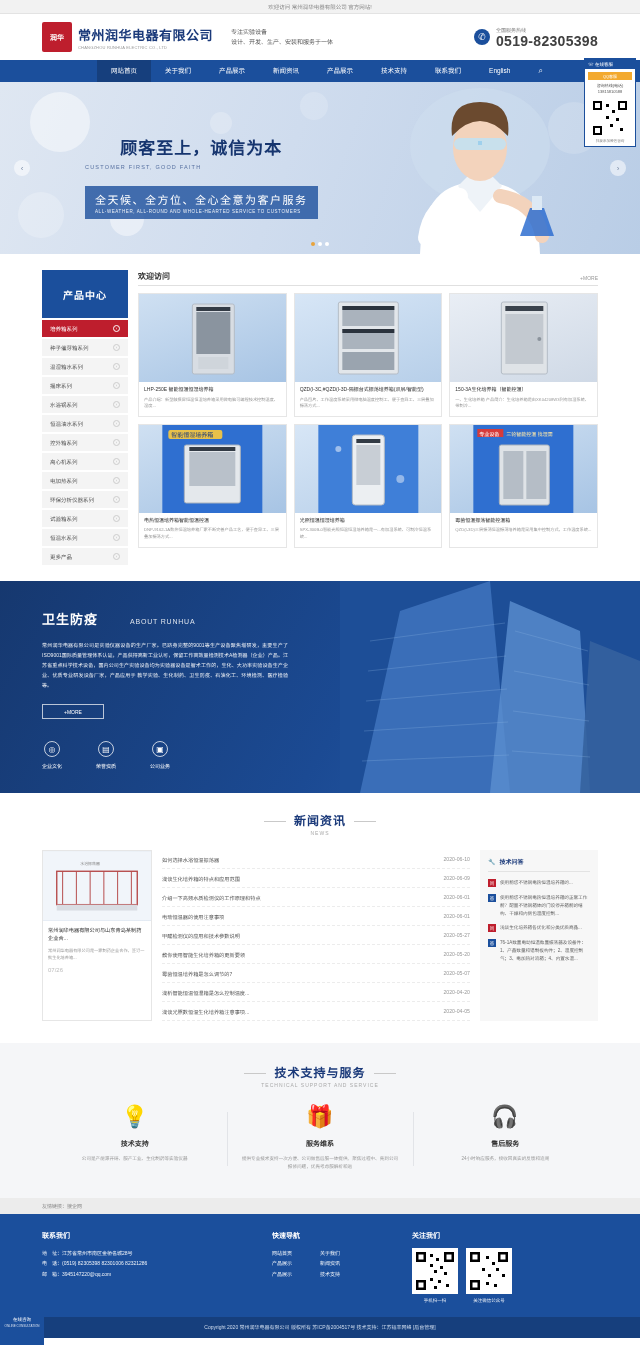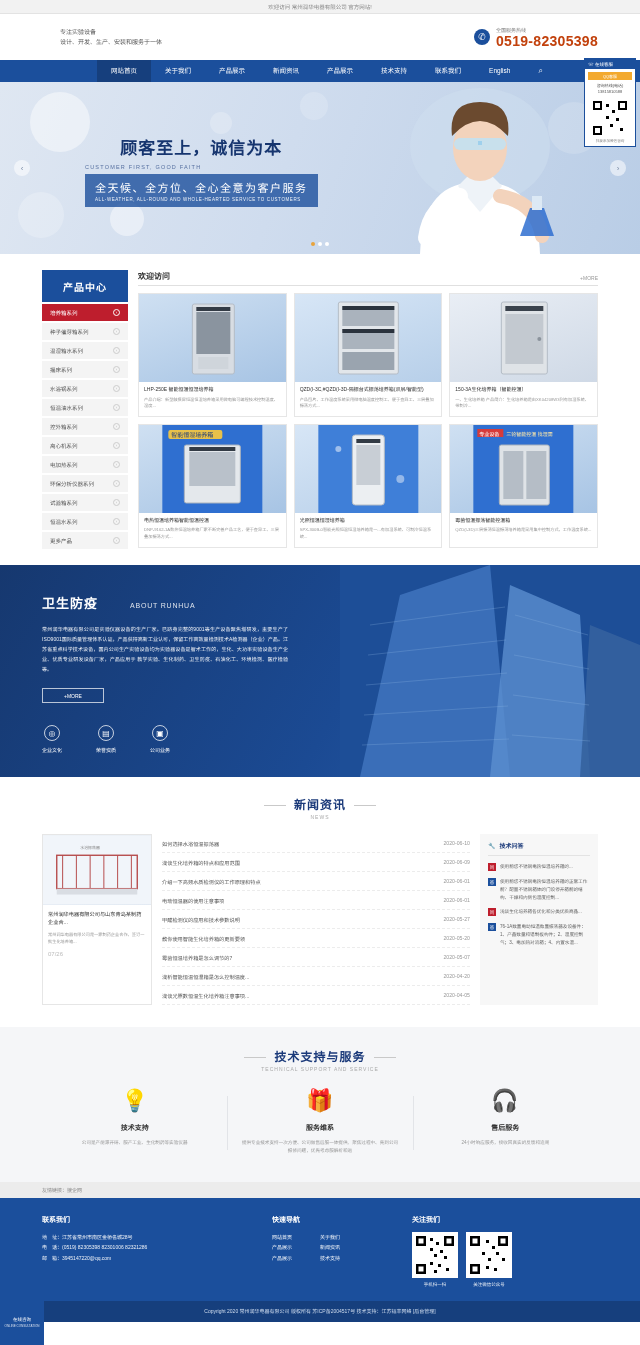--- a/index.html
+++ b/index.html
@@ -32,21 +32,21 @@
   .logo-text .cn { font-size: 13px; font-weight: bold; color: #1b3a7a; letter-spacing: .5px; }
   .logo-text .en { font-size: 4px; color: #999; letter-spacing: .2px; margin-top: 1px;}
   .slogan { margin-left: 18px; font-size: 6px; color: #555; line-height: 1.7; }
   .header-right { margin-left: auto; display: flex; align-items: center; gap: 6px; }
   .phone-icon {
     width: 16px; height: 16px; border-radius: 50%; background: #1b4f9c;
     color: #fff; display: flex; align-items: center; justify-content: center;
     font-size: 9px;
   }
   .phone-block .lbl { font-size: 5px; color: #888; }
-  .phone-block .num { font-size: 14px; font-weight: bold; color: #c2410c; letter-spacing: .3px;}
+  .phone-block .num { font-size: 14px; font-weight: bold; color: #404040; letter-spacing: .3px;}
   
   .nav {
     height: 22px; background: #1b4f9c; display: flex; align-items: center;
     justify-content: center; gap: 0;
   }
   .nav a {
     color: #fff; font-size: 6.5px; text-decoration: none; padding: 0 14px;
     line-height: 22px; display: inline-block;
   }
   .nav a.active, .nav a:hover { background: #163f7d; }
@@ -57,21 +57,21 @@
     background: linear-gradient(110deg,#dfe7f2 0%, #cfdcee 45%, #b9cde6 100%);
   }
   .banner .bubbles { position: absolute; inset: 0; }
   .banner .bubbles i {
     position: absolute; border-radius: 50%; background: rgba(255,255,255,.45);
   }
   .banner-text { position: absolute; left: 85px; top: 52px; }
   .banner-text h2 { font-size: 17px; color: #16356f; font-weight: bold; letter-spacing: 1px; text-align: center;}
   .banner-text .en1 { font-size: 5.5px; color: #5670a0; letter-spacing: 1.2px; margin-top: 5px;}
   .banner-text .bar {
-    margin-top: 4px; background: rgba(27,79,156,.80); color: #fff;
+    margin-top: 16px; background: rgba(27,79,156,.80); color: #fff;
     padding: 5px 10px; display: inline-block;
   }
   .banner-text .bar .l1 { font-size: 11px; letter-spacing: 1.5px; }
   .banner-text .bar .l2 { font-size: 4.5px; letter-spacing: .6px; margin-top: 2px; opacity:.9;}
   .banner .person {
     position: absolute; right: 60px; bottom: 0; width: 200px; height: 168px;
   }
   .arrow {
     position: absolute; top: 50%; transform: translateY(-50%);
     width: 16px; height: 16px; border-radius: 50%; background: rgba(255,255,255,.55);
@@ -80,21 +80,21 @@
   }
   .arrow.left { left: 14px; } .arrow.right { right: 14px; }
   .dots { position: absolute; bottom: 8px; left: 50%; transform: translateX(-50%); display: flex; gap: 3px;}
   .dots i { width: 4px; height: 4px; border-radius: 50%; background: #fff; display:block;}
   .dots i.on { background: #e8a33d; }
   
   .section { padding: 16px 42px; }
   .prod-wrap { display: flex; gap: 10px; }
   .prod-side { width: 86px; }
   .side-head {
-    background: #1b4f9c; color: #fff; height: 32px; display: flex;
+    background: #1b4f9c; color: #fff; height: 48px; display: flex;
     align-items: center; justify-content: center; font-size: 10px; font-weight: bold;
     letter-spacing: 1px;
   }
   .side-item {
     height: 17px; background: #f4f4f4; margin-top: 2px; display: flex;
     align-items: center; padding: 0 8px; font-size: 5.5px; color: #555;
     justify-content: space-between;
   }
   .side-item.on { background: #be1e2d; color: #fff; }
   .side-item .dot {
@@ -216,20 +216,27 @@
 </head>
 <body>
 
 <div class="wrap">
 
   <div class="topbar">
     <span>欢迎访问 常州润华电器有限公司 官方网站!</span>
   </div>
 
   <div class="header">
+    <div class="logo-wrap">
+      <div class="logo-mark">润华</div>
+      <div class="logo-text">
+        <div class="cn">常州润华电器有限公司</div>
+        <div class="en">CHANGZHOU RUNHUA ELECTRIC CO., LTD</div>
+      </div>
+    </div>
     <div class="slogan">
       <div>专注实验设备</div>
       <div>设计、开发、生产、安装和服务于一体</div>
     </div>
     <div class="header-right">
       <div class="phone-icon">✆</div>
       <div class="phone-block">
         <div class="lbl">全国服务热线</div>
         <div class="num">0519-82305398</div>
       </div>

